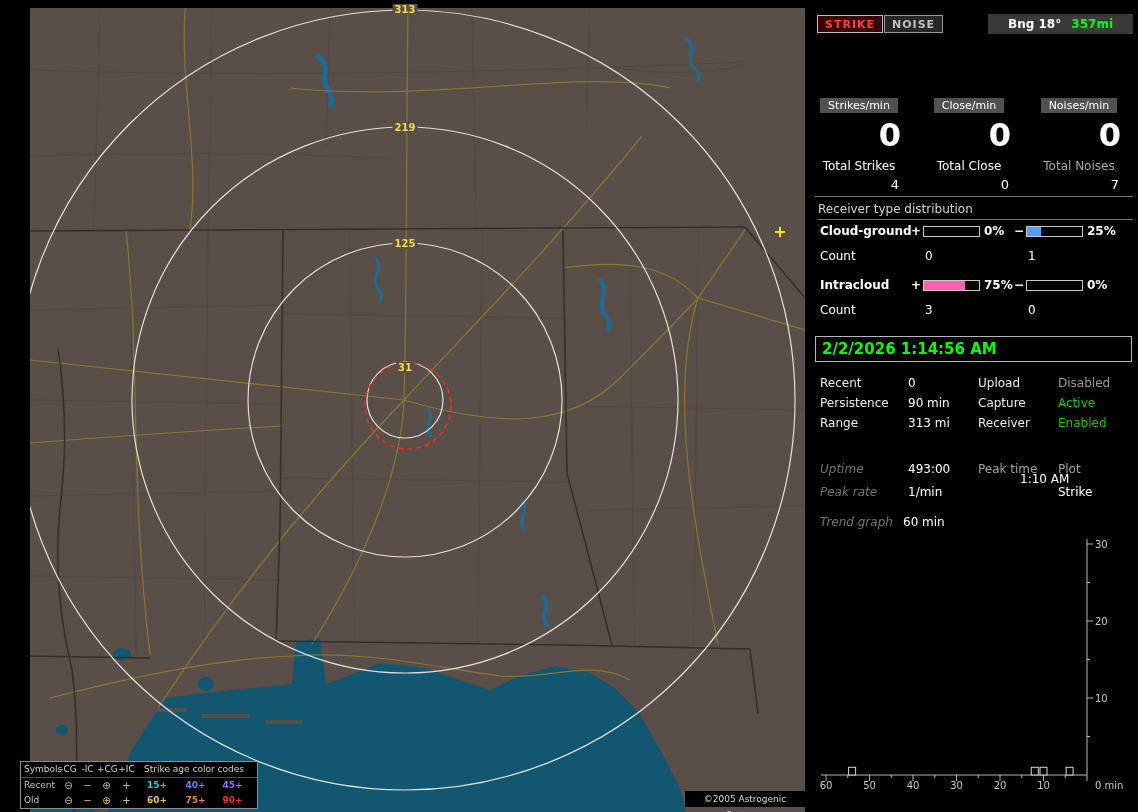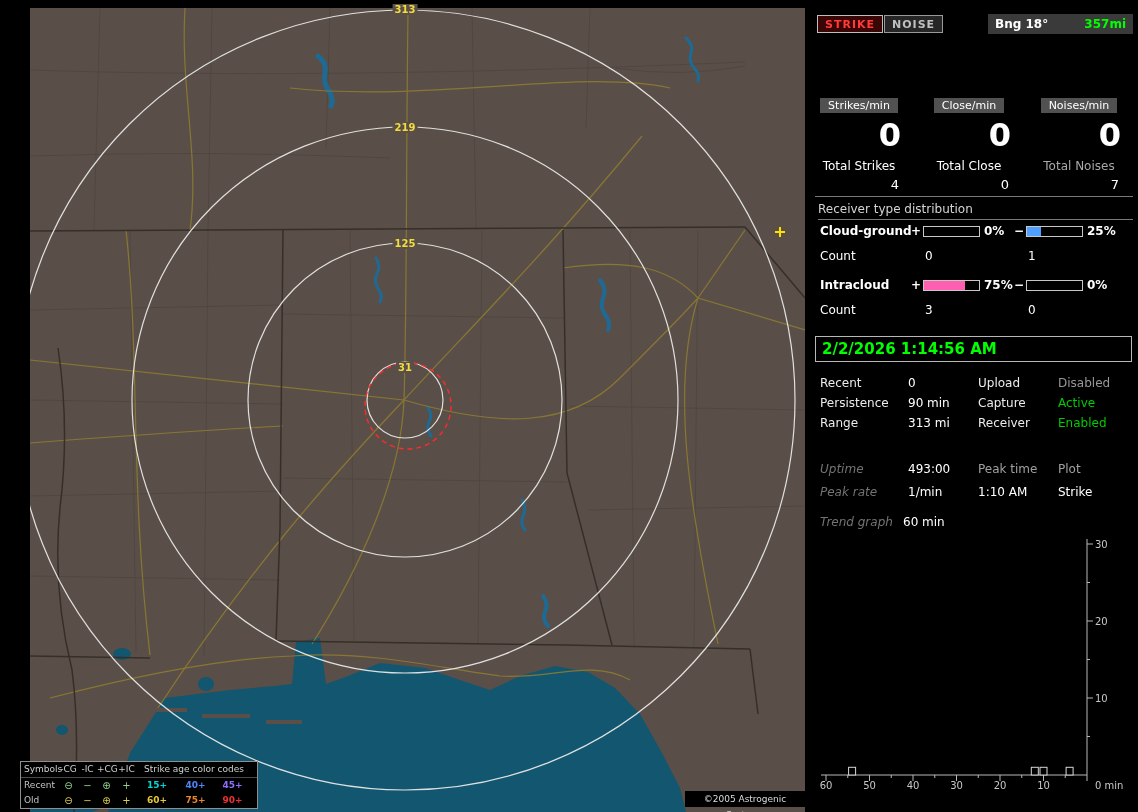--- a/index.html
+++ b/index.html
@@ -27,21 +27,21 @@
   .sym{font-size:10px;}
   .agev{font-weight:bold;}
 
   
   .btn{position:absolute;top:15px;height:18px;line-height:15px;padding:0 7px;
        border:1px solid #9a9a9a;font-size:11px;font-weight:bold;letter-spacing:1px;
        box-sizing:border-box;font-family:inherit;cursor:default;}
   #strike-btn{left:817px;background:#3a0505;color:#ff3b3b;border-color:#bdbdbd;}
   #noise-btn{left:884px;background:#262626;color:#c0c0c0;}
   #bng{left:988px;top:14px;width:145px;height:20px;background:#3a3a3a;display:flex;
-       justify-content:space-between;align-items:center;padding:0 7px;box-sizing:border-box;
+       justify-content:space-between;align-items:center;padding:0 20px;box-sizing:border-box;
        font-size:12px;font-weight:bold;color:#fff;}
   .green{color:#00ff00;}
 
   .ctr{position:absolute;top:62px;width:108px;text-align:center;}
   .chip{display:inline-block;background:#515151;color:#fff;font-size:11px;padding:1px 8px;margin-top:36px;}
   .bigval{font-size:32px;font-weight:bold;color:#fff;text-align:right;padding-right:12px;
           line-height:1;margin-top:6px;height:34px;}
   .totlbl{font-size:12px;color:#fff;margin-top:6px;}
   .totval{font-size:13px;color:#fff;text-align:right;padding-right:14px;margin-top:4px;}
 
@@ -277,21 +277,21 @@
   <div class="abs row-lbl c3" style="top:416px">Receiver</div>
   <div class="abs row-val c4" style="top: 416px; color: rgb(0, 204, 0);">Enabled</div>
 
   <div class="abs row-lbl glabel c1" style="top:462px">Uptime</div>
   <div class="abs row-val c2" style="top:462px">493:00</div>
   <div class="abs row-lbl c3" style="top: 462px; color: rgb(160, 160, 160);">Peak time</div>
   <div class="abs row-val c4" style="top: 462px; color: rgb(160, 160, 160);">Plot</div>
 
   <div class="abs row-lbl glabel c1" style="top:485px">Peak rate</div>
   <div class="abs row-val c2" style="top:485px">1/min</div>
-  <div class="abs row-val c3" style="top: 485px; color: rgb(255, 255, 255);">1:10 AM</div>
+  <div class="abs row-val c3" style="top: 472px; color: rgb(255, 255, 255); margin-left: 42px;">1:10 AM</div>
   <div class="abs row-val c4" style="top: 485px; color: rgb(255, 255, 255);">Strike</div>
 
   <div class="abs row-lbl glabel" style="left:820px;top:515px">Trend graph</div>
   <div class="abs row-val" style="left:903px;top:515px">60 min</div>
 
   <svg id="trend" width="323" height="272">
       <line x1="272" y1="4" x2="272" y2="240" stroke="#b8b8b8" stroke-width="1"></line>
       <line x1="6" y1="240" x2="272" y2="240" stroke="#b8b8b8" stroke-width="1"></line>
       <line x1="272" y1="201.5" x2="275" y2="201.5" stroke="#b8b8b8" stroke-width="1"></line>
       <line x1="272" y1="163" x2="278" y2="163" stroke="#b8b8b8" stroke-width="1"></line>

